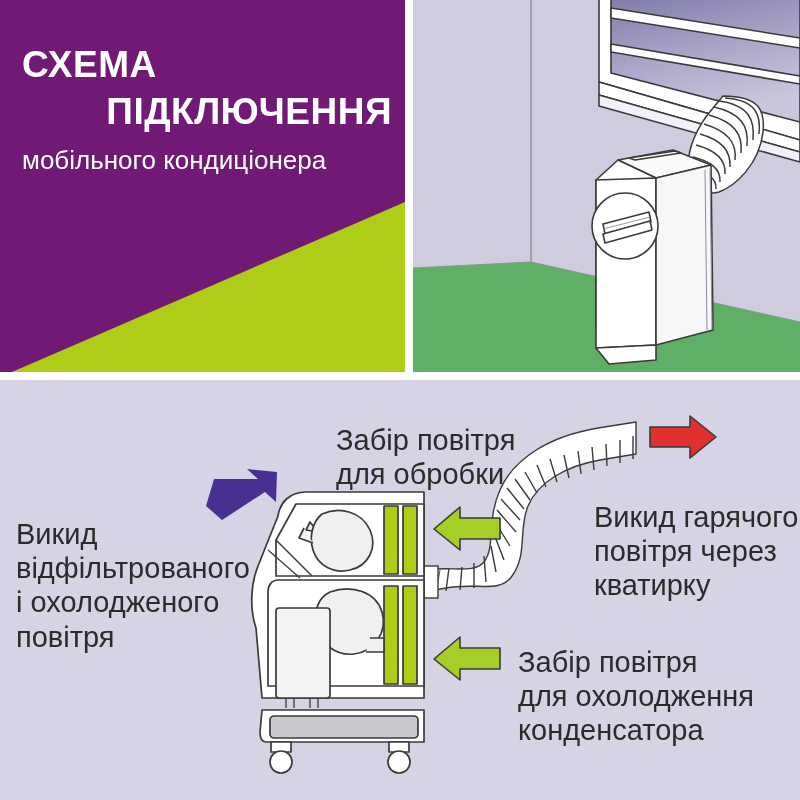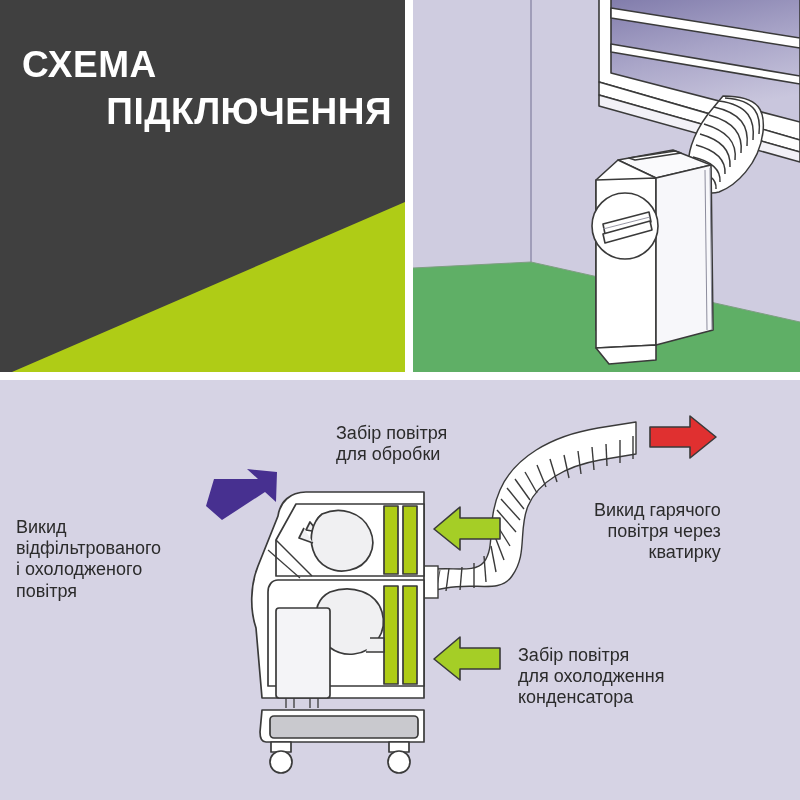--- a/index.html
+++ b/index.html
@@ -21,21 +21,21 @@
   }
 
   
   .panel-title {
     position: absolute;
     left: 0;
     top: 0;
     width: 405px;
     height: 372px;
     overflow: hidden;
-    background: #404040;
+    background: #701a75;
   }
   .title-diagonal {
     position: absolute;
     left: 0; top: 0;
     width: 405px; height: 372px;
   }
   .title-text-wrap {
     position: absolute;
     left: 22px;
     top: 46px;
@@ -79,41 +79,42 @@
     overflow: hidden;
   }
   .panel-diagram > svg {
     position: absolute;
     left: 0; top: 0;
   }
 
   .lbl {
     position: absolute;
     color: #2B2B2B;
-    font-size: 18px;
+    font-size: 29px;
     line-height: 1.18;
     white-space: pre-line;
   }
   .lbl-intake-process { left: 336px; top: 423px; }
-  .lbl-hot-exhaust    { left: 594px; top: 500px; text-align: right; }
+  .lbl-hot-exhaust    { left: 594px; top: 500px; }
   .lbl-filtered-out   { left: 16px;  top: 509px; margin-top: 8px; }
   .lbl-condenser      { left: 518px; top: 645px; }
 </style>
 </head>
 <body>
 
 <div id="root">
 
   <div class="panel-title">
     <svg class="title-diagonal" width="405" height="372" viewBox="0 0 405 372">
       <polygon points="12,372 405,202 405,372" fill="#AFCC16"></polygon>
     </svg>
     <div class="title-text-wrap">
       <div class="title-line1">СХЕМА</div>
       <div class="title-line2">ПІДКЛЮЧЕННЯ</div>
+      <div class="title-sub">мобільного кондиціонера</div>
     </div>
   </div>
 
   <div class="panel-room">
     <svg width="387" height="372" viewBox="0 0 387 372">
       <defs>
         <linearGradient id="paneGrad" x1="0" y1="0" x2="0.3" y2="1">
           <stop offset="0%" stop-color="#7C77A8"></stop>
           <stop offset="55%" stop-color="#A9A5C8"></stop>
           <stop offset="100%" stop-color="#C9C6DD"></stop>

